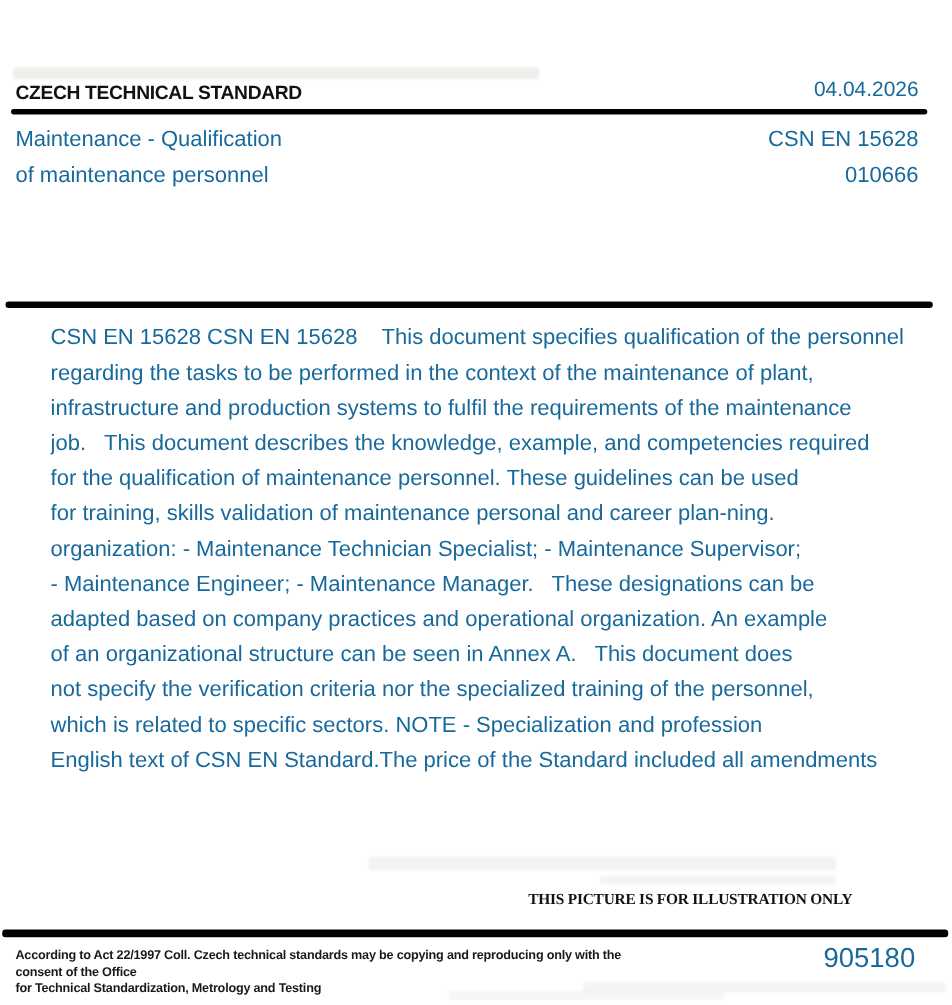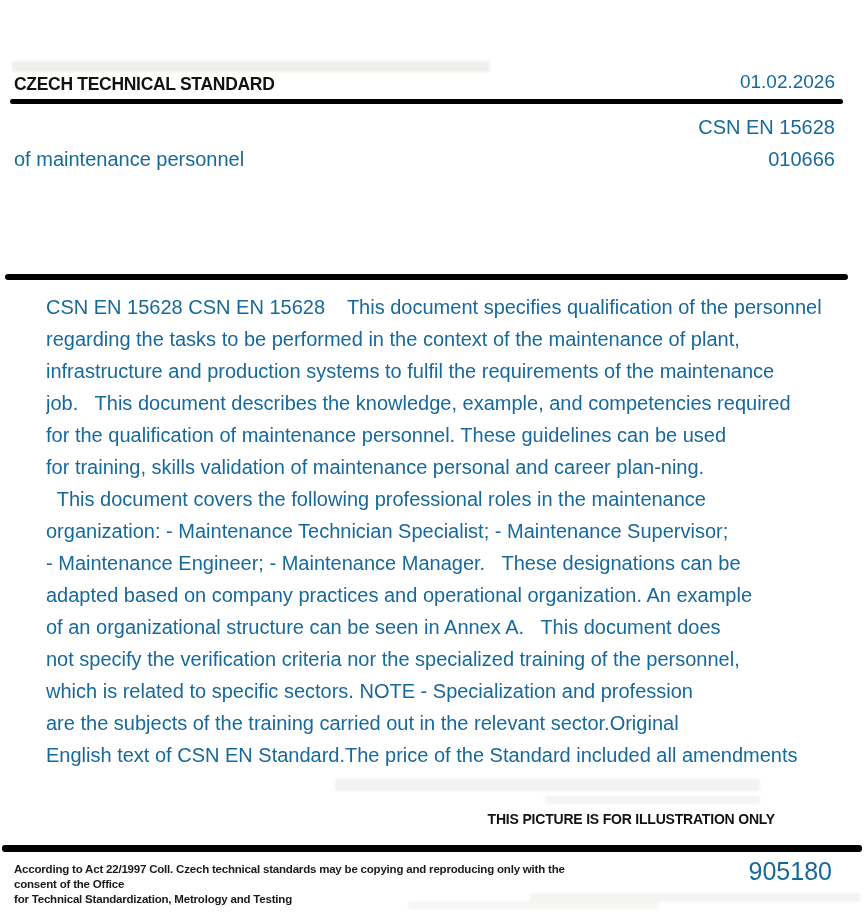--- a/index.html
+++ b/index.html
@@ -57,20 +57,21 @@
 
   
   .illustration-notice {
     position: absolute;
     right: 90px; top: 811px;
     font-size: 14px;
     font-weight: bold;
     color: #121212;
     letter-spacing: -0.2px;
     white-space: nowrap;
+    font-family: Liberation Serif, serif;
   }
   .legal-text {
     position: absolute;
     left: 14px; top: 862px;
     width: 580px;
     font-size: 11.5px;
     font-weight: bold;
     color: #1a1a1a;
     letter-spacing: -0.2px;
     line-height: 15px;
@@ -102,44 +103,43 @@
 
 <div class="page">
 
   <div class="ghost ghost-a"></div>
   <div class="ghost ghost-b"></div>
   <div class="ghost ghost-c"></div>
   <div class="ghost ghost-d"></div>
   <div class="ghost ghost-e"></div>
 
   <div class="std-title">CZECH TECHNICAL STANDARD</div>
-  <div class="issue-date">01.02.2026</div>
+  <div class="issue-date">04.04.2026</div>
   <div class="rule rule-1"></div>
 
+  <div class="subject-line1">Maintenance - Qualification</div>
   <div class="subject-line2">of maintenance personnel</div>
   <div class="std-code">CSN EN 15628</div>
   <div class="class-number">010666</div>
 
   <div class="rule rule-2"></div>
 
   <div class="abstract">
     <div class="bline">CSN EN 15628 CSN EN 15628    This document specifies qualification of the personnel</div>
     <div class="bline">regarding the tasks to be performed in the context of the maintenance of plant,</div>
     <div class="bline">infrastructure and production systems to fulfil the requirements of the maintenance</div>
     <div class="bline">job.   This document describes the knowledge, example, and competencies required</div>
     <div class="bline">for the qualification of maintenance personnel. These guidelines can be used</div>
     <div class="bline">for training, skills validation of maintenance personal and career plan-ning.</div>
-    <div class="bline">  This document covers the following professional roles in the maintenance</div>
     <div class="bline">organization: - Maintenance Technician Specialist; - Maintenance Supervisor;</div>
     <div class="bline">- Maintenance Engineer; - Maintenance Manager.   These designations can be</div>
     <div class="bline">adapted based on company practices and operational organization. An example</div>
     <div class="bline">of an organizational structure can be seen in Annex A.   This document does</div>
     <div class="bline">not specify the verification criteria nor the specialized training of the personnel,</div>
     <div class="bline">which is related to specific sectors. NOTE - Specialization and profession</div>
-    <div class="bline">are the subjects of the training carried out in the relevant sector.Original</div>
     <div class="bline">English text of CSN EN Standard.The price of the Standard included all amendments</div>
   </div>
 
   <div class="illustration-notice">THIS PICTURE IS FOR ILLUSTRATION ONLY</div>
 
   <div class="rule rule-3"></div>
   <div class="legal-text">
     <div>According to Act 22/1997 Coll. Czech technical standards may be copying and reproducing only with the consent of the Office</div>
     <div>for Technical Standardization, Metrology and Testing</div>
   </div>

